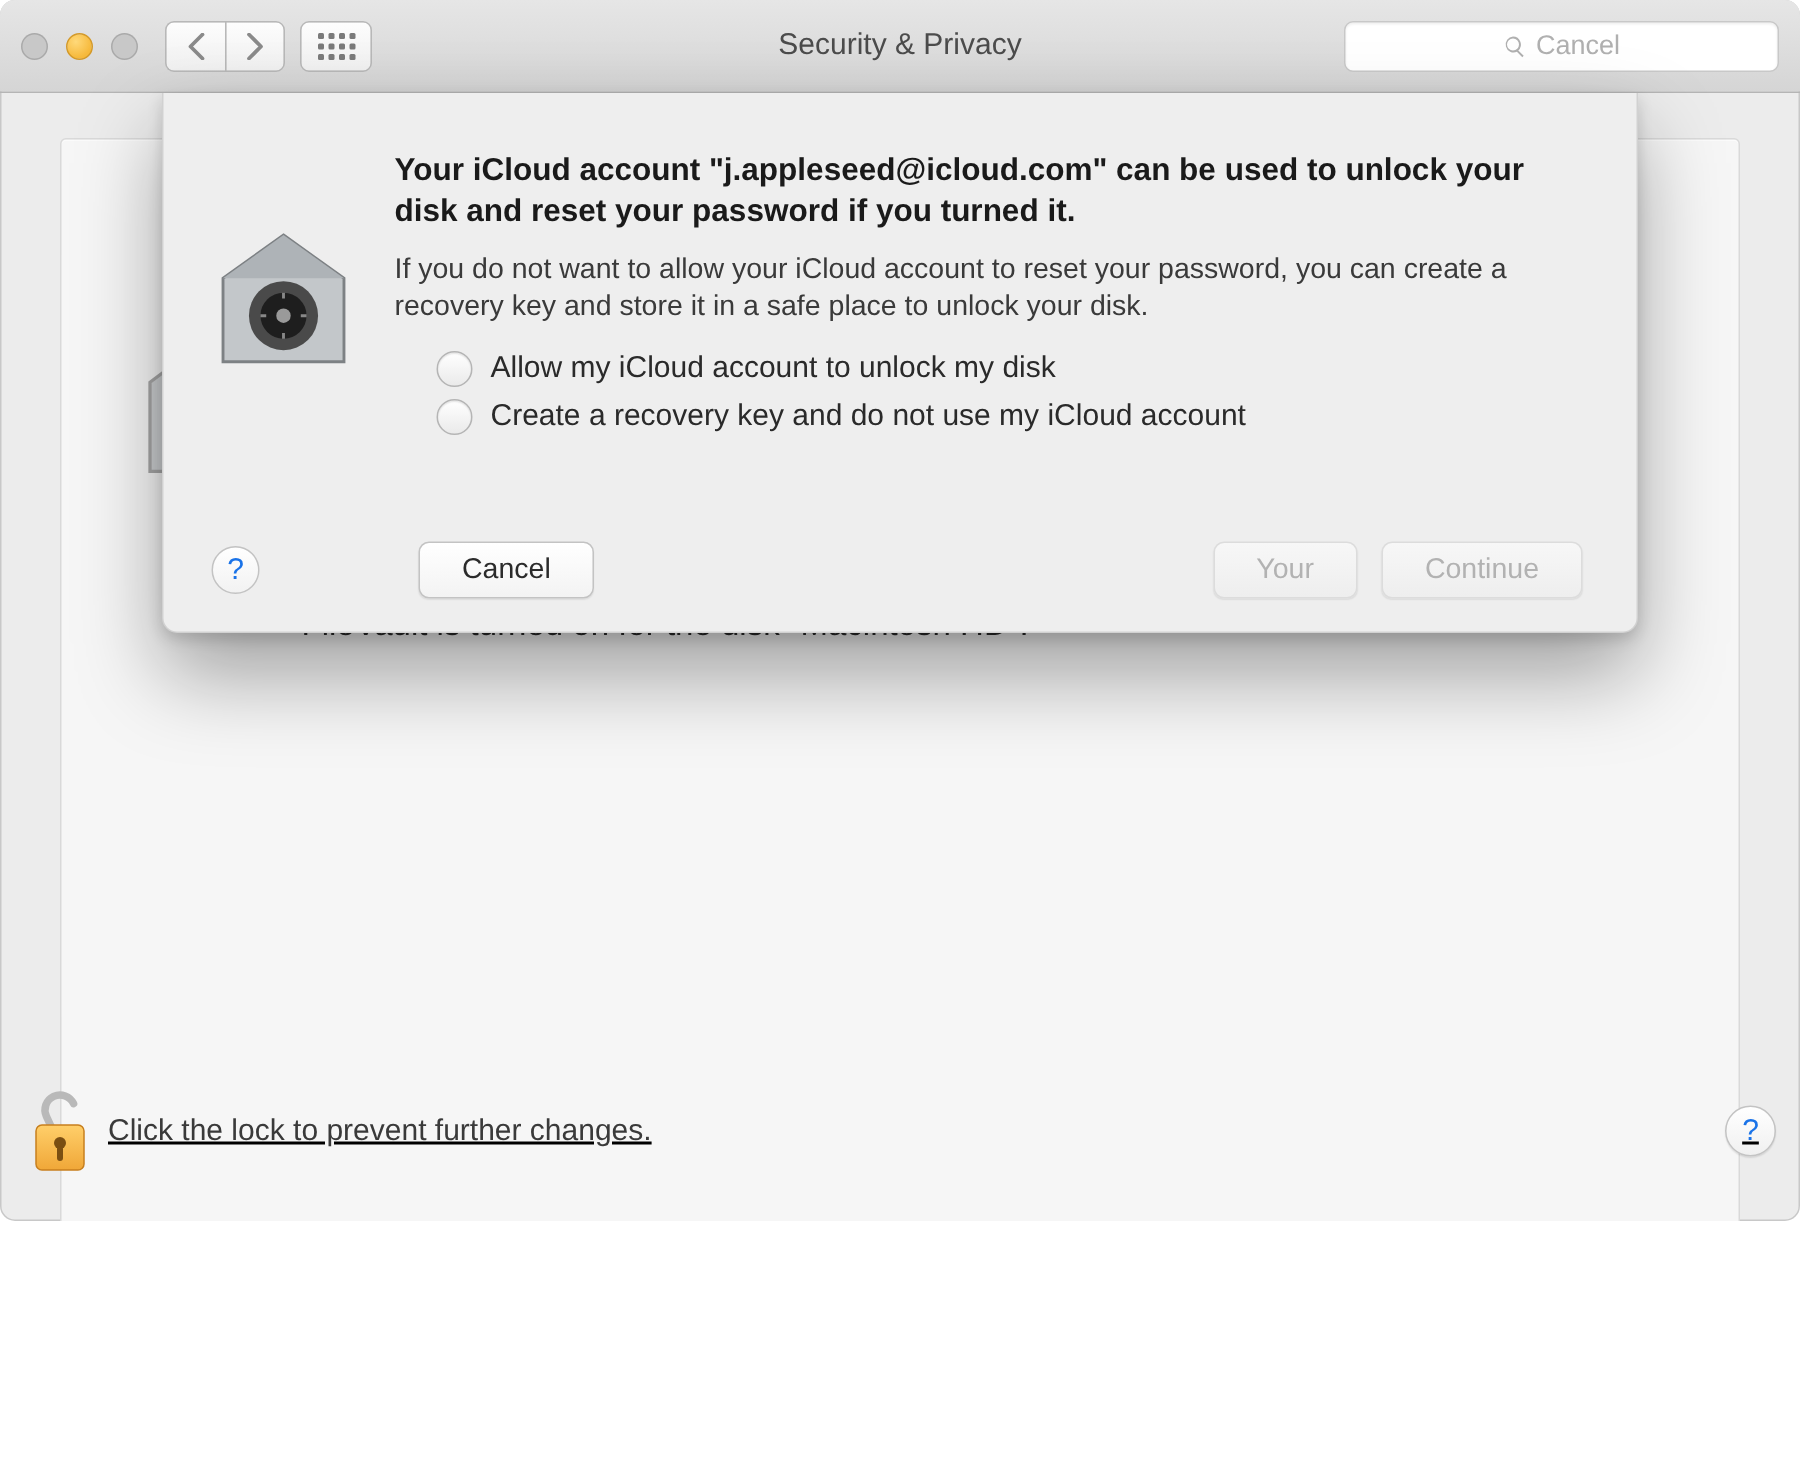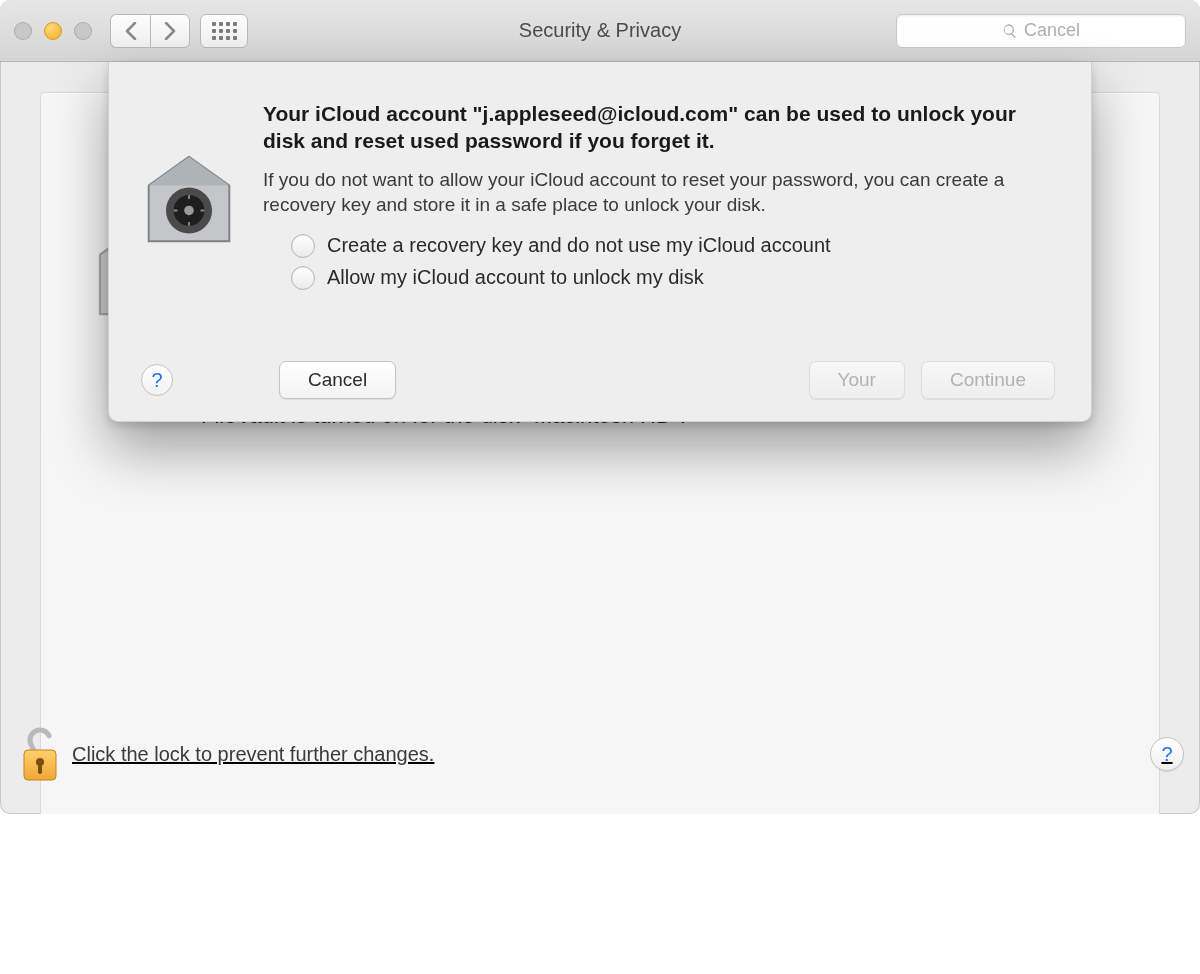--- a/index.html
+++ b/index.html
@@ -259,30 +259,30 @@
         <circle cx="50" cy="62" r="16" fill="#1e1e1e"></circle>
         <g stroke="#888" stroke-width="2">
           <line x1="50" y1="46" x2="50" y2="50"></line>
           <line x1="50" y1="74" x2="50" y2="78"></line>
           <line x1="34" y1="62" x2="38" y2="62"></line>
           <line x1="62" y1="62" x2="66" y2="62"></line>
         </g>
         <circle cx="50" cy="62" r="5" fill="#9a9a9a"></circle>
       </svg>
       <div class="sheet-text">
-        <div class="sheet-title">Your iCloud account "j.appleseed@icloud.com" can be used to unlock your disk and reset used password if you forget it.</div>
+        <div class="sheet-title">Your iCloud account "j.appleseed@icloud.com" can be used to unlock your disk and reset your password if you turned it.</div>
         <div class="sheet-sub">If you do not want to allow your iCloud account to reset your password, you can create a recovery key and store it in a safe place to unlock your disk.</div>
         <div class="options">
           <label class="opt">
             <span class="radio"></span>
-            <span>Create a recovery key and do not use my iCloud account</span>
+            <span>Allow my iCloud account to unlock my disk</span>
           </label>
           <label class="opt">
             <span class="radio"></span>
-            <span>Allow my iCloud account to unlock my disk</span>
+            <span>Create a recovery key and do not use my iCloud account</span>
           </label>
         </div>
       </div>
     </div>
     <div class="sheet-buttons">
       <div class="sheet-help">?</div>
       <div class="cancel-wrap">
         <button class="sheet-btn">Cancel</button>
       </div>
       <div class="spacer"></div>

